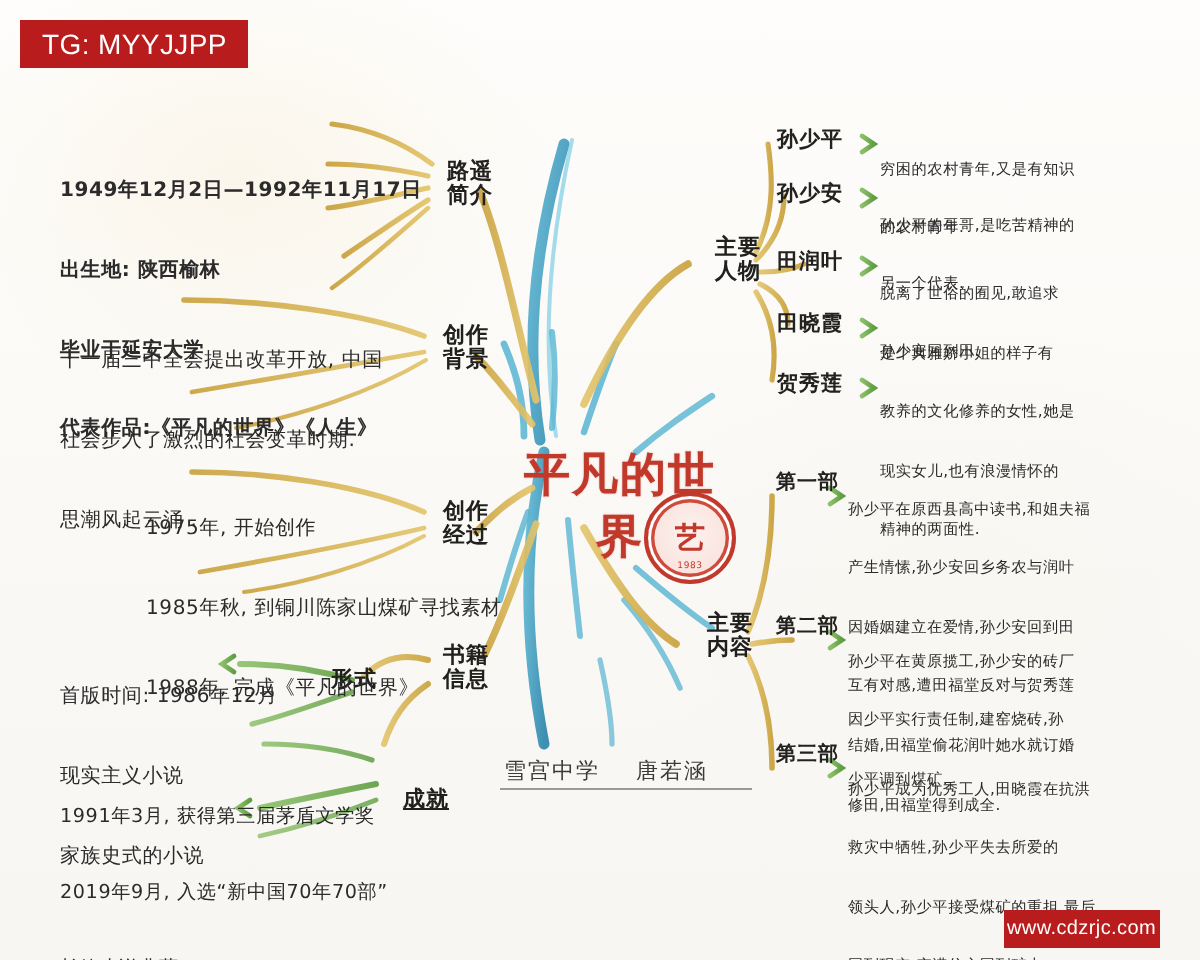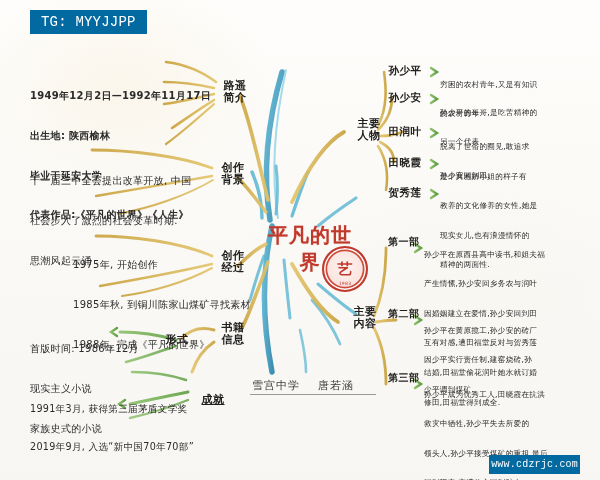--- a/index.html
+++ b/index.html
@@ -48,21 +48,21 @@
     line-height: 1.12;
     letter-spacing: 0.5px;
   }
   .title-main {
     position: absolute;
     left: 258px;
     top: 222px;
     width: 104px;
     text-align: center;
     font-family: "DejaVu Sans", sans-serif;
-    font-size: 20px;
+    font-size: 23px;
     font-weight: 700;
     color: #c0392b;
     letter-spacing: 1px;
     text-shadow: 0 0 1px rgba(192,57,43,0.4);
   }
   .seal {
     position: absolute;
     left: 322px;
     top: 246px;
     width: 42px;
@@ -104,28 +104,27 @@
   .sig-rule {
     position: absolute;
     left: 250px;
     top: 394px;
     width: 126px;
     height: 1px;
     background: #9b9b96;
   }
   .watermark {
     position: absolute;
-    background: #0369a1;
+    background: #b91c1c;
     color: #ffffff;
-    font-family: Liberation Mono, monospace;
+    font-family: Liberation Sans, sans-serif;
     display: flex;
     align-items: center;
     justify-content: center;
     letter-spacing: 0.2px;
-    margin-left: 20px;
   }
   #wm-top {
     left: 10px; top: 10px;
     padding: 4px 11px;
     font-size: 14px;
   }
   #wm-bottom {
     right: 20px; bottom: 6px;
     padding: 4px 2px;
     font-size: 10px;

